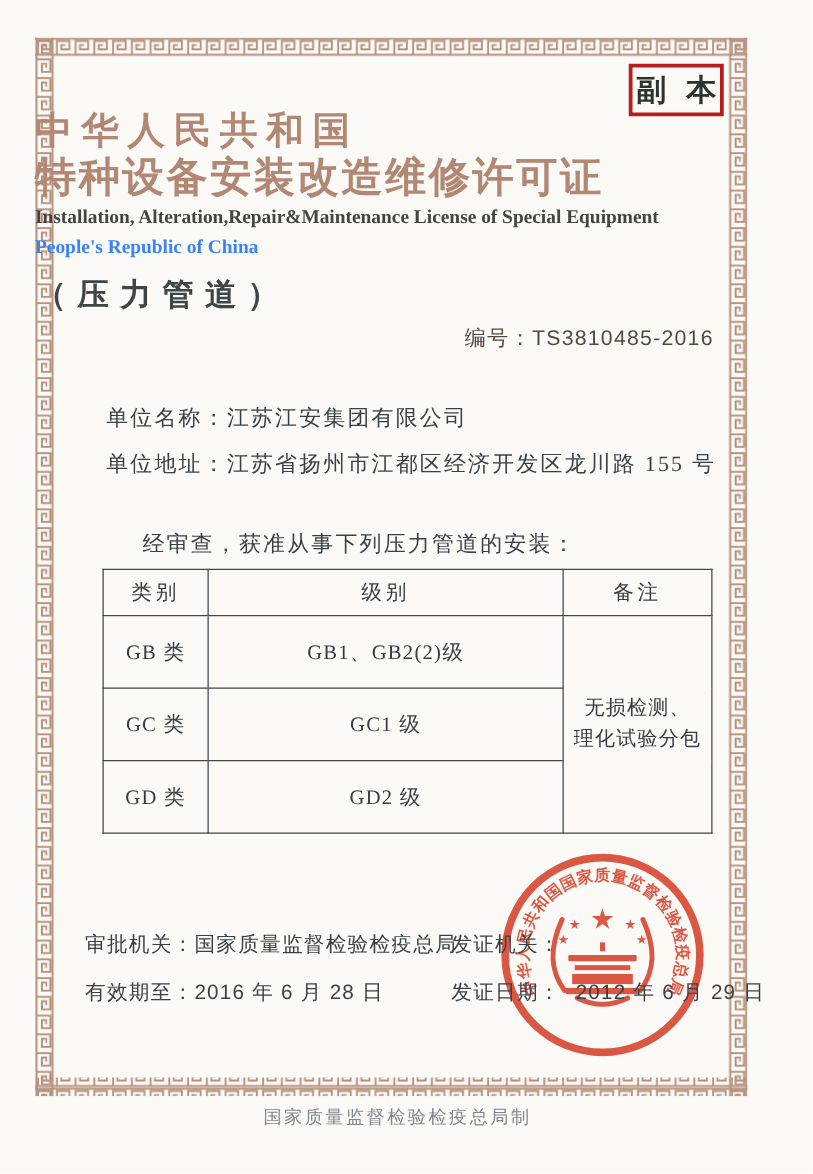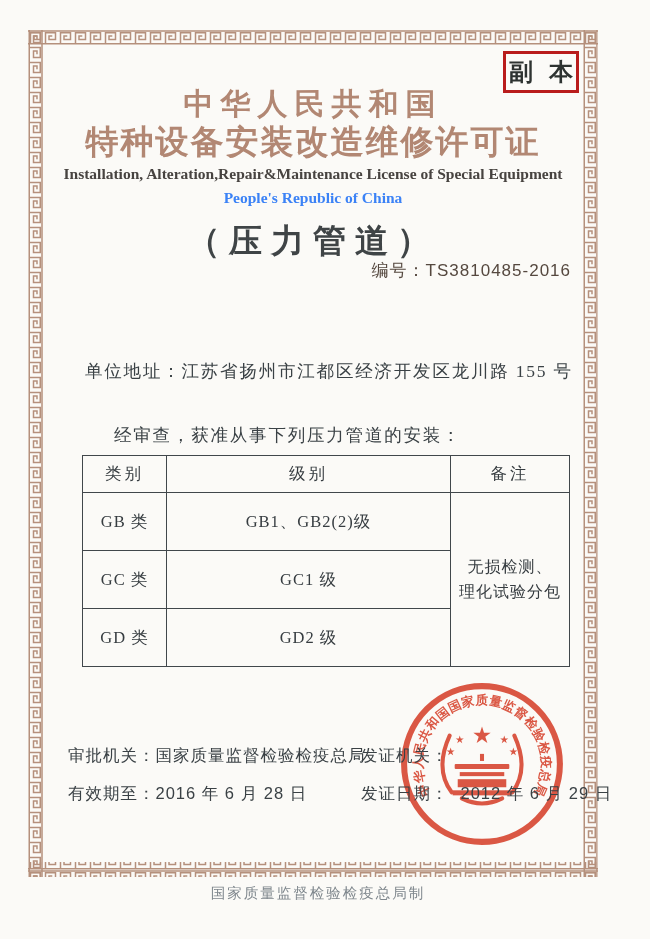--- a/index.html
+++ b/index.html
@@ -22,41 +22,41 @@
   
   .copy-box {
     left: 503px; top: 51px; width: 76px; height: 42px;
     border: 3px solid #b91c1c;
     display: flex; align-items: center; justify-content: center;
     font-family: "Liberation Sans", "DejaVu Sans", sans-serif;
     font-weight: bold; font-size: 24px; color: #2e3331;
   }
   .copy-box span { letter-spacing: 16px; margin-right: -16px; }
 
-  .center-line { left: 28px; width: 570px; text-align: center; }
+  .center-line { left: 28px; width: 570px; }
 
   .title-cn1 {
     top: 84px;
     font-family: "Liberation Sans", "DejaVu Sans", sans-serif;
     font-weight: bold; font-size: 30px; letter-spacing: 7px;
     color: #b28773;
   }
   .title-cn2 {
     top: 120px;
     font-family: "Liberation Sans", "DejaVu Sans", sans-serif;
     font-weight: bold; font-size: 33px; letter-spacing: 2px;
     color: #b28773;
   }
   .title-en1 { top: 165px; font-weight: bold; font-size: 15.5px; color: #474340; }
   .title-en2 { top: 189px; font-weight: bold; font-size: 15.5px; color: #3b82f6; }
 
   .subtitle {
     top: 219px;
     font-family: "Liberation Sans", "DejaVu Sans", sans-serif;
-    font-weight: bold; font-size: 33px; letter-spacing: 9px;
+    font-weight: bold; font-size: 25px; letter-spacing: 9px;
     color: #3f4446;
   }
 
   .license-no {
     top: 259px; left: 28px; width: 543px; text-align: right;
     font-size: 17px; color: #55483f; letter-spacing: 1px;
   }
 
   .field-line { font-size: 17.5px; letter-spacing: 1.8px; color: #3a4145; }
   .unit-name { left: 85px; top: 322px; }
@@ -122,20 +122,23 @@
   <div class="abs center-line title-cn1">中华人民共和国</div>
   <div class="abs center-line title-cn2">特种设备安装改造维修许可证</div>
   <div class="abs center-line title-en1">Installation, Alteration,Repair&amp;Maintenance License of Special Equipment</div>
   <div class="abs center-line title-en2">People's Republic of China</div>
   <div class="abs center-line subtitle">（压力管道）</div>
 
   <div class="abs license-no">
     <span>编号：</span><span class="num">TS3810485-2016</span>
   </div>
 
+  <div class="abs field-line unit-name">
+    <span>单位名称：</span><span>江苏江安集团有限公司</span>
+  </div>
   <div class="abs field-line unit-addr">
     <span>单位地址：</span><span>江苏省扬州市江都区经济开发区龙川路 155 号</span>
   </div>
   <div class="abs field-line statement">经审查，获准从事下列压力管道的安装：</div>
 
   <table class="scope">
     <colgroup>
       <col style="width:84px">
         <col style="width:284px">
         <col style="width:119px">

